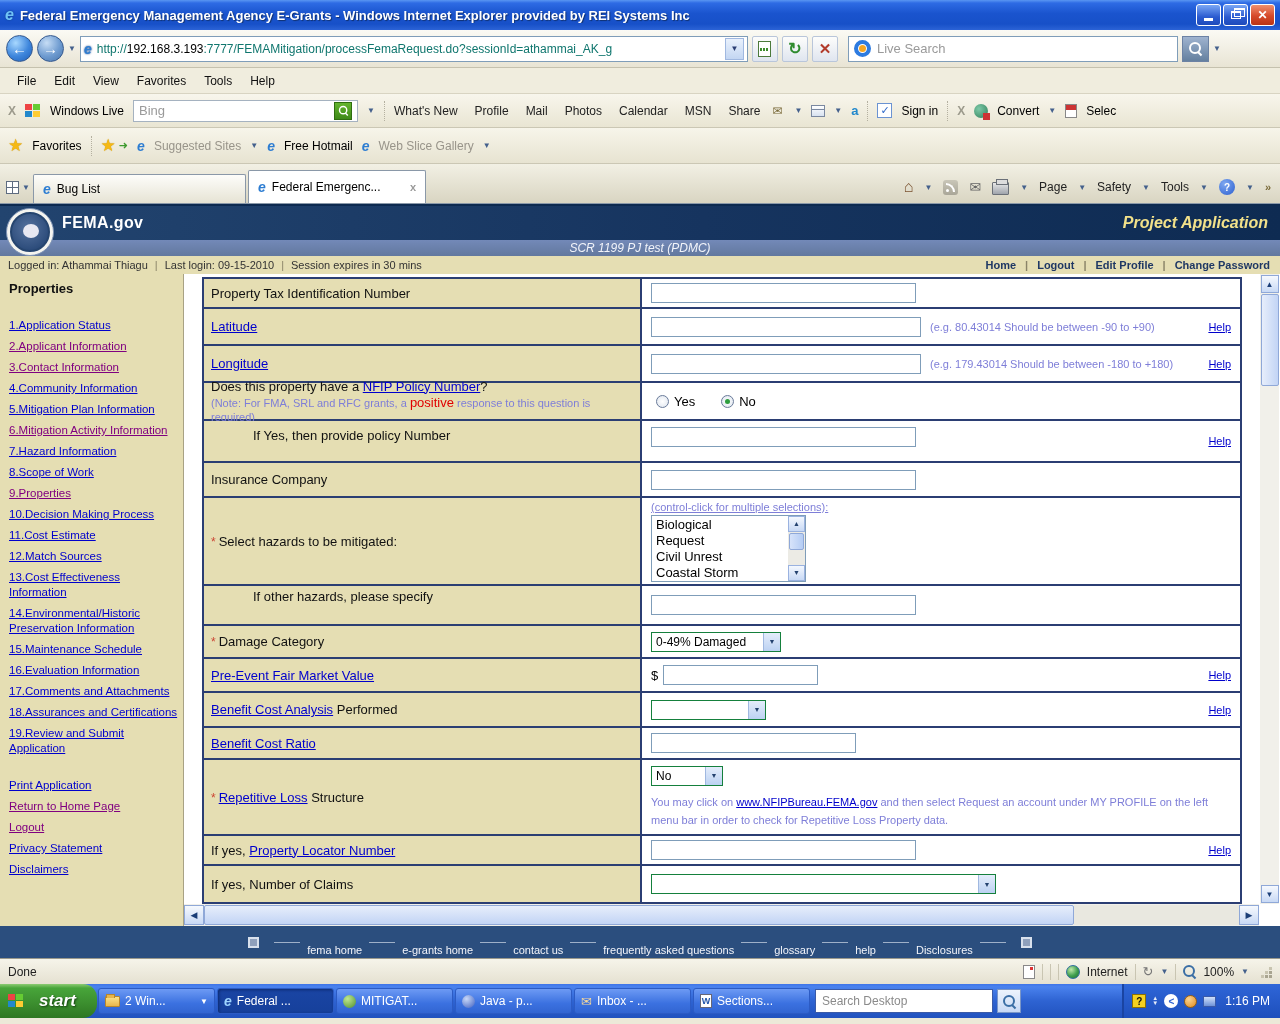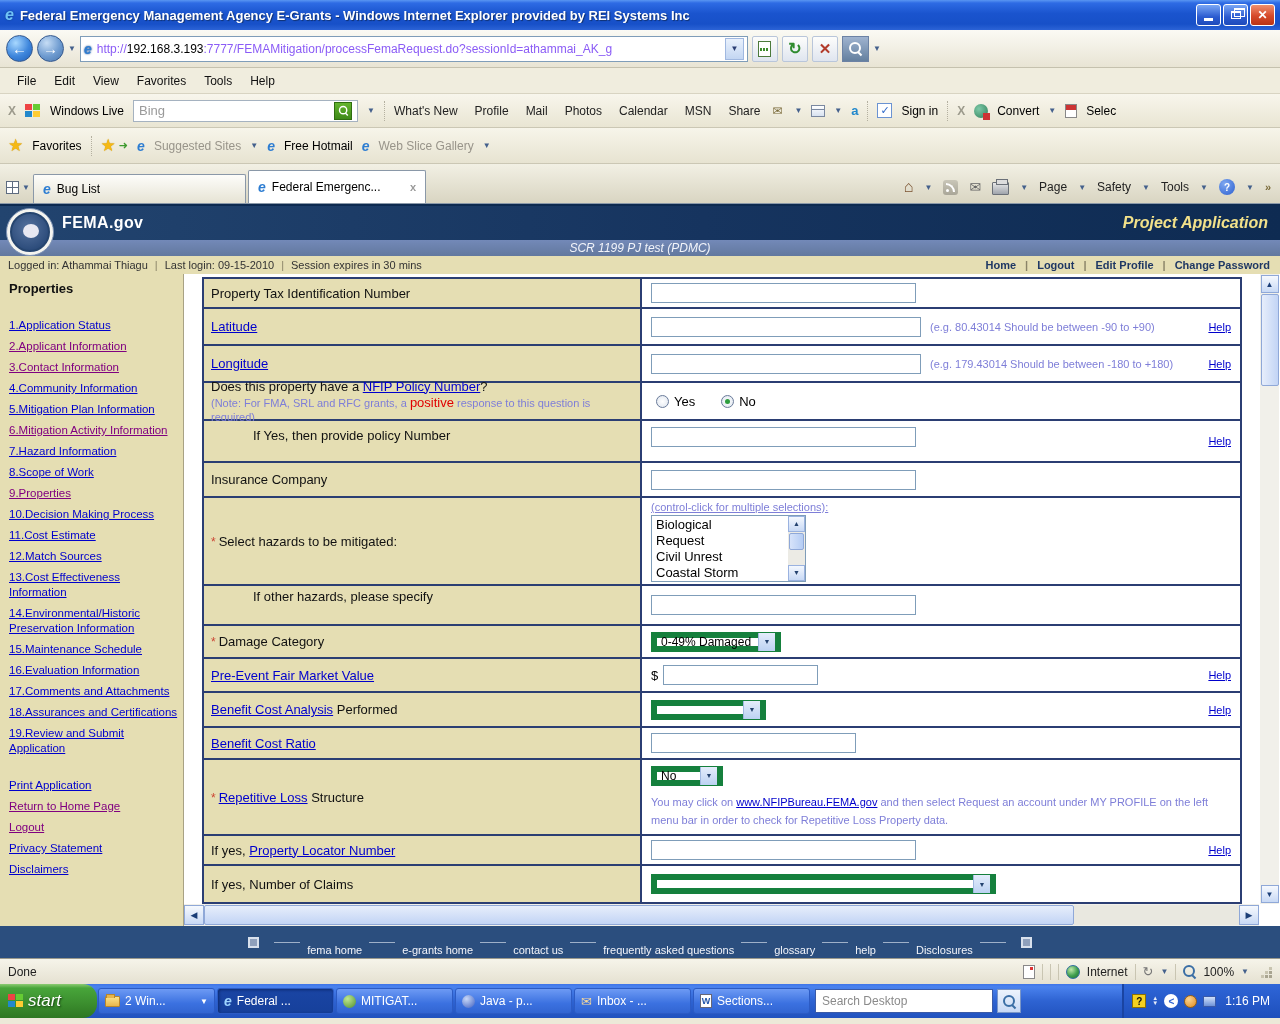--- a/index.html
+++ b/index.html
@@ -17,21 +17,21 @@
   .wbtn .restore::before{content:"";position:absolute;left:2px;top:-5px;width:9px;height:6px;border:1px solid #fff;border-top-width:2px;}
 
   
   .addr-row{height:38px;background:linear-gradient(#FBFAF4,#E8E4D4);display:flex;align-items:center;padding:0 6px;gap:4px;border-bottom:1px solid #C5C1AE;}
   .nav-circle{width:27px;height:27px;border-radius:50%;color:#fff;display:flex;align-items:center;justify-content:center;font-size:15px;font-weight:bold;border:1px solid #35598F;background:radial-gradient(circle at 35% 28%,#A8D8FF,#3E86DC 55%,#1E5EB8);}
   .nav-circle.fwd{background:radial-gradient(circle at 35% 28%,#C6DDF5,#6E9BD0 55%,#4976AC);}
   .caret{font-size:8px;color:#44608C;}
   .addr-field{width:668px;height:26px;background:#fff;border:1px solid #7F9DB9;display:flex;align-items:center;padding:0 3px;gap:5px;overflow:hidden;}
   .addr-field .ie-e{color:#2D7DD2;font-size:14px;margin:0;}
   .url{font-size:12px;white-space:nowrap;overflow:hidden;}
-  .url .dim{color:#8b5cf6;}
+  .url .dim{color:#0f766e;}
   .drop-btn{width:19px;height:22px;margin-left:auto;background:linear-gradient(#E9F1FC,#C3D6F2);border:1px solid #A0B8E0;display:flex;align-items:center;justify-content:center;font-size:8px;color:#2B3E73;flex:none;}
   .tool-sq{width:26px;height:26px;border:1px solid #B9C6DA;border-radius:2px;background:linear-gradient(#FDFDFB,#DFE5EF);display:flex;align-items:center;justify-content:center;}
   .compat-page{width:13px;height:16px;background:#fff;border:1px solid #4C7A3C;position:relative;}
   .compat-page::after{content:"";position:absolute;left:1px;top:6px;width:9px;height:3px;background:repeating-linear-gradient(90deg,#3E8C2E 0 2px,#fff 2px 3px);}
   .refresh-g{color:#2E8B2E;font-size:16px;font-weight:bold;}
   .stop-r{color:#B23A2A;font-size:15px;font-weight:bold;}
   .search-box{width:330px;height:26px;background:#fff;border:1px solid #7F9DB9;display:flex;align-items:center;gap:6px;padding:0 5px;margin-left:6px;}
   .bing{width:17px;height:17px;border-radius:50%;border:4px solid #2D7BE0;background:#fff;position:relative;flex:none;}
   .bing::after{content:"";position:absolute;left:1px;top:1px;width:7px;height:7px;border-radius:50%;background:#F5A623;}
   .ph{color:#9A9A9A;font-size:13px;}
@@ -122,21 +122,21 @@
   .lnk{color:#0000CC;text-decoration:underline;cursor:pointer;}
   .help{position:absolute;right:9px;top:50%;transform:translateY(-50%);font-size:11px;color:#0000CC;text-decoration:underline;}
   .ti{height:20px;border:1px solid #7F9DB9;background:#fff;font-size:12px;padding:1px 3px;font-family:"Liberation Sans",sans-serif;}
   .hint{color:#7E7ED8;font-size:11px;margin-left:9px;}
   .req{color:#CC4433;margin-right:3px;font-size:12px;}
   .indent{padding-left:42px;}
   .note{color:#7E7ED8;font-size:11px;margin-top:2px;line-height:14px;}
   .note .hot{color:#E00000;font-size:13px;}
   .radio{width:13px;height:13px;border:1px solid #6A7B9A;border-radius:50%;background:radial-gradient(#FFF,#DDE4EE);display:inline-block;position:relative;margin-right:5px;vertical-align:-2px;}
   .radio.checked::after{content:"";position:absolute;left:3px;top:3px;width:5px;height:5px;border-radius:50%;background:#2E9E3E;}
-  .sel{display:inline-flex;height:20px;border:6px solid #15803d;background:#fff;align-items:center;}
+  .sel{display:inline-flex;height:20px;border:1px solid #15803d;background:#fff;align-items:center;}
   .sel-text{flex:1;font-size:12px;padding:0 4px;white-space:nowrap;overflow:hidden;}
   .sel-btn{width:17px;height:18px;background:linear-gradient(#E4EDFB,#BCD2F2);border-left:1px solid #A0B8E0;display:flex;align-items:center;justify-content:center;font-size:7px;color:#24426F;flex:none;}
   .listbox{width:155px;height:72px;border:1px solid #7F9DB9;display:flex;background:#fff;}
   .lb-opts{flex:1;overflow:hidden;font-size:13px;line-height:16px;padding:1px 0 0 4px;}
   .lb-scroll{width:17px;background:#ECEBE5;display:flex;flex-direction:column;}
   .sc-arrow{height:16px;background:linear-gradient(#F4F8FE,#C8D9F5);border:1px solid #9AB2E0;color:#24426F;display:flex;align-items:center;justify-content:center;font-size:7px;}
   .lb-thumb{height:17px;margin:1px 1px;background:linear-gradient(90deg,#D7E3FA,#B4CCF4);border:1px solid #8FA8D8;border-radius:2px;}
   .lb-space{flex:1;}
   .note2{color:#7E7ED8;font-size:11px;line-height:18px;margin-top:7px;max-width:575px;}
 
@@ -166,21 +166,21 @@
   .doc-ic{width:12px;height:14px;background:#fff;border:1px solid #888;position:relative;}
   .doc-ic::after{content:"";position:absolute;right:1px;top:1px;width:3px;height:3px;background:#D33;}
   .globe{width:14px;height:14px;border-radius:50%;background:radial-gradient(circle at 35% 30%,#BFE8A8,#3E9E4E 55%,#20702E);border:1px solid #2E6E9E;}
   .shield-ic{color:#777;font-size:13px;}
   .zoom-mag{color:#3A6EA5;}
   .grip{width:12px;height:12px;position:relative;margin-left:4px;}
   .grip::after{content:"";position:absolute;right:0;bottom:0;width:3px;height:3px;background:#A8A490;box-shadow:-4px 0 #A8A490,0 -4px #A8A490,-4px -4px #C8C4B0,-8px 0 #C8C4B0,0 -8px #C8C4B0;}
 
   
   .taskbar{height:34px;background:linear-gradient(#3E74E8 0%,#4A82EE 8%,#2E63D2 50%,#2152BE 100%);display:flex;align-items:stretch;overflow:hidden;}
-  .start{width:97px;background:linear-gradient(#8CCB72 0%,#48A53A 12%,#3C8F2F 55%,#2E7722 100%);border-radius:0 14px 14px 0;display:flex;align-items:center;gap:4px;padding:0 16px 0 8px;color:#fff;font-weight:normal;font-style:italic;font-size:17px;text-shadow:1px 1px 2px #14400F;flex:none;}
+  .start{width:97px;background:linear-gradient(#8CCB72 0%,#48A53A 12%,#3C8F2F 55%,#2E7722 100%);border-radius:0 14px 14px 0;display:flex;align-items:center;gap:15px;padding:0 16px 0 8px;color:#fff;font-weight:bold;font-style:italic;font-size:17px;text-shadow:1px 1px 2px #14400F;flex:none;}
   .task-btn{width:117px;margin:4px 1px;background:linear-gradient(#6D9AF4,#3B71E0 60%,#3265D2);border:1px solid #2C5BC4;border-radius:3px;display:flex;align-items:center;gap:5px;padding:0 6px;color:#fff;font-size:12px;white-space:nowrap;overflow:hidden;flex:none;}
   .task-btn.active{background:linear-gradient(#1A45A4,#16409B);box-shadow:inset 1px 1px 3px #0D2A6E;}
   .tb-caret{margin-left:auto;font-size:8px;}
   .folder{width:15px;height:11px;background:linear-gradient(#FBE28A,#E8B64C);border:1px solid #B8862C;border-radius:1px;position:relative;flex:none;}
   .folder::before{content:"";position:absolute;left:0;top:-3px;width:7px;height:3px;background:#E8B64C;border:1px solid #B8862C;border-bottom:none;}
   .tb-ie{color:#9ED4FF;font-weight:bold;font-style:italic;font-size:14px;}
   .blob{width:13px;height:13px;border-radius:50%;flex:none;}
   .blob.frog{background:radial-gradient(circle at 35% 30%,#BFE890,#4E8E2E);}
   .blob.java{background:radial-gradient(circle at 35% 30%,#C8D8F8,#3E5EC0);}
   .mail-tb{color:#F5D79A;font-size:13px;}
@@ -223,20 +223,24 @@
   </span>
   <span class="tool-sq">
       <span class="compat-page"></span>
     </span>
   <span class="tool-sq">
       <span class="refresh-g">↻</span>
     </span>
   <span class="tool-sq">
       <span class="stop-r">✕</span>
     </span>
+  <span class="search-box">
+    <span class="bing"></span>
+    <span class="ph">Live Search</span>
+  </span>
   <span class="mag-btn">
       <span class="mag"></span>
     </span>
   <span class="caret">▼</span>
 </div>
 
 <div class="menu-row">
 
 <span class="menu-item">File</span>
     <span class="menu-item">Edit</span>

